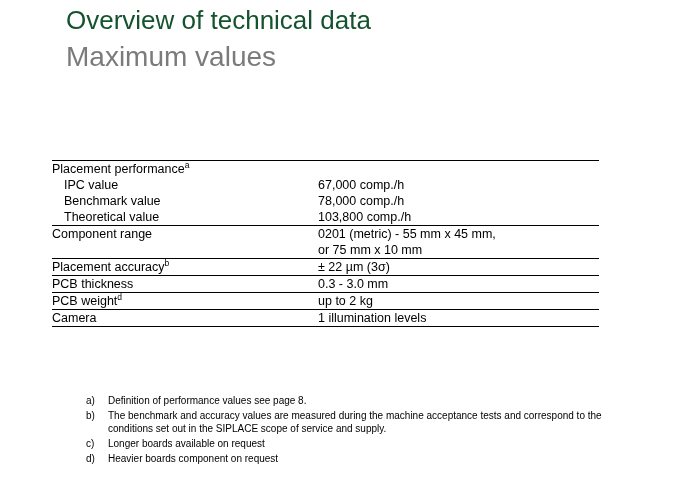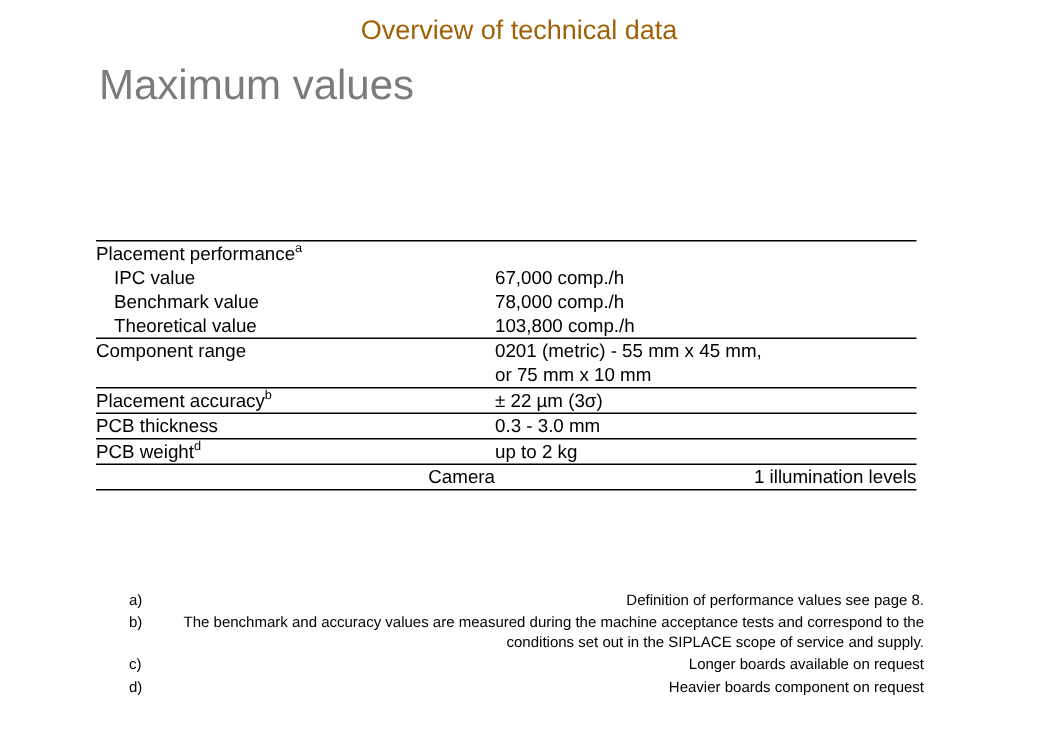--- a/index.html
+++ b/index.html
@@ -23,56 +23,54 @@
   }
 
   
   .title-block {
     position: absolute;
     left: 66px;
     top: 4px;
     width: 560px;
   }
   .doc-title {
-    font-size: 18px;
+    font-size: 26px;
     line-height: 32px;
-    color: #a16207;
+    color: #14532d;
     font-weight: normal;
     margin: 0;
     letter-spacing: 0px;
-    text-align: center;
   }
   .doc-subtitle {
     font-size: 28px;
     line-height: 30px;
     color: #7b7b7b;
     font-weight: normal;
     margin: 6px 0 0 0;
   }
 
   
   .spec-table {
     position: absolute;
-    left: 64px;
+    left: 52px;
     top: 160px;
     width: 547px;
     border-collapse: collapse;
     font-size: 12.5px;
   }
   .spec-table td {
     padding: 0;
     vertical-align: top;
     line-height: 16px;
   }
   .spec-table tr.row {
     border-top: 1.3px solid #000;
   }
   .spec-table tr.row:last-child {
     border-bottom: 1.3px solid #000;
-    text-align: right;
   }
   .cell-label {
     width: 266px;
     padding: 3px 4px 3px 8px;
     white-space: nowrap;
   }
   .cell-value {
     padding: 3px 4px 3px 0px;
     white-space: nowrap;
   }
@@ -99,21 +97,20 @@
   .footnote {
     display: flex;
     margin-bottom: 2px;
   }
   .fn-marker {
     width: 22px;
     flex: 0 0 22px;
   }
   .fn-text {
     flex: 1 1 auto;
-    text-align: right;
   }
 </style>
 </head>
 <body>
 
 <div class="page">
 
   <div class="title-block">
     <h1 class="doc-title">Overview of technical data</h1>
     <h2 class="doc-subtitle">Maximum values</h2>

